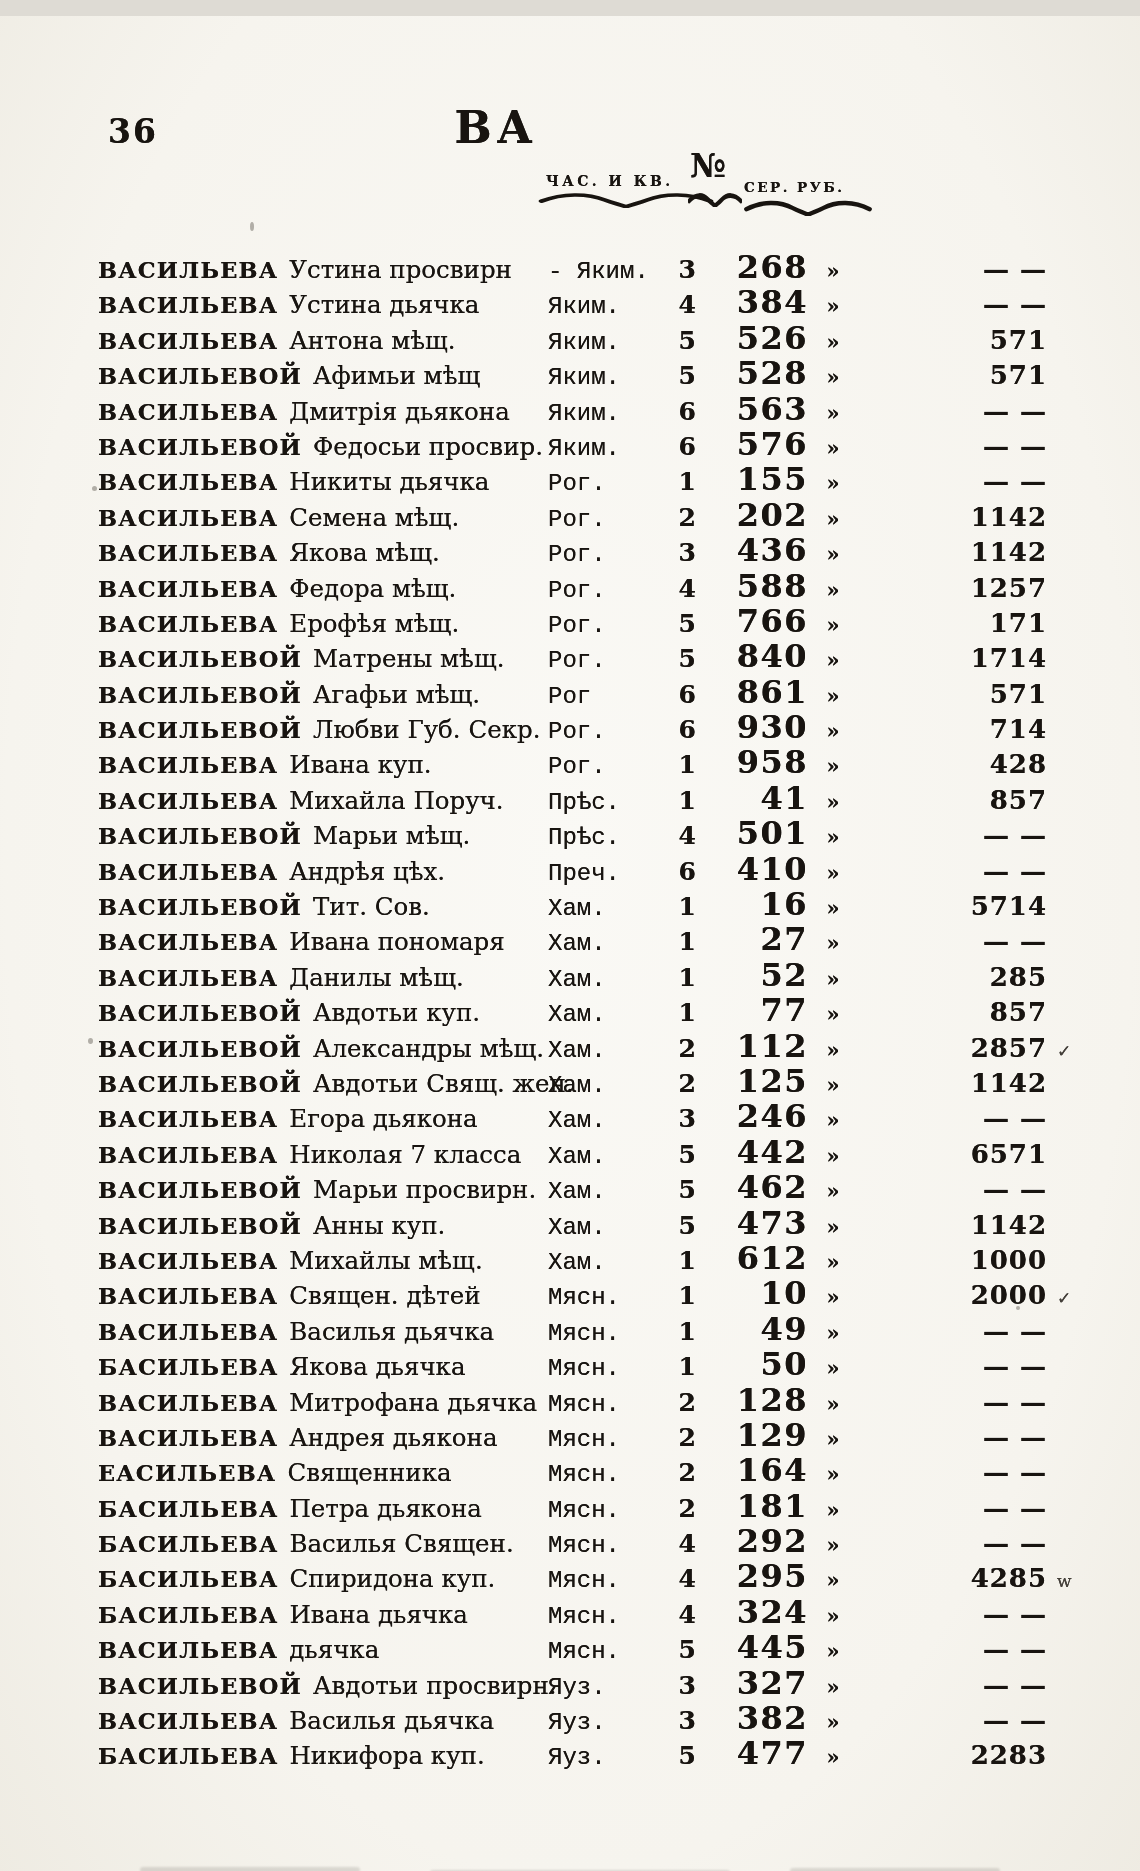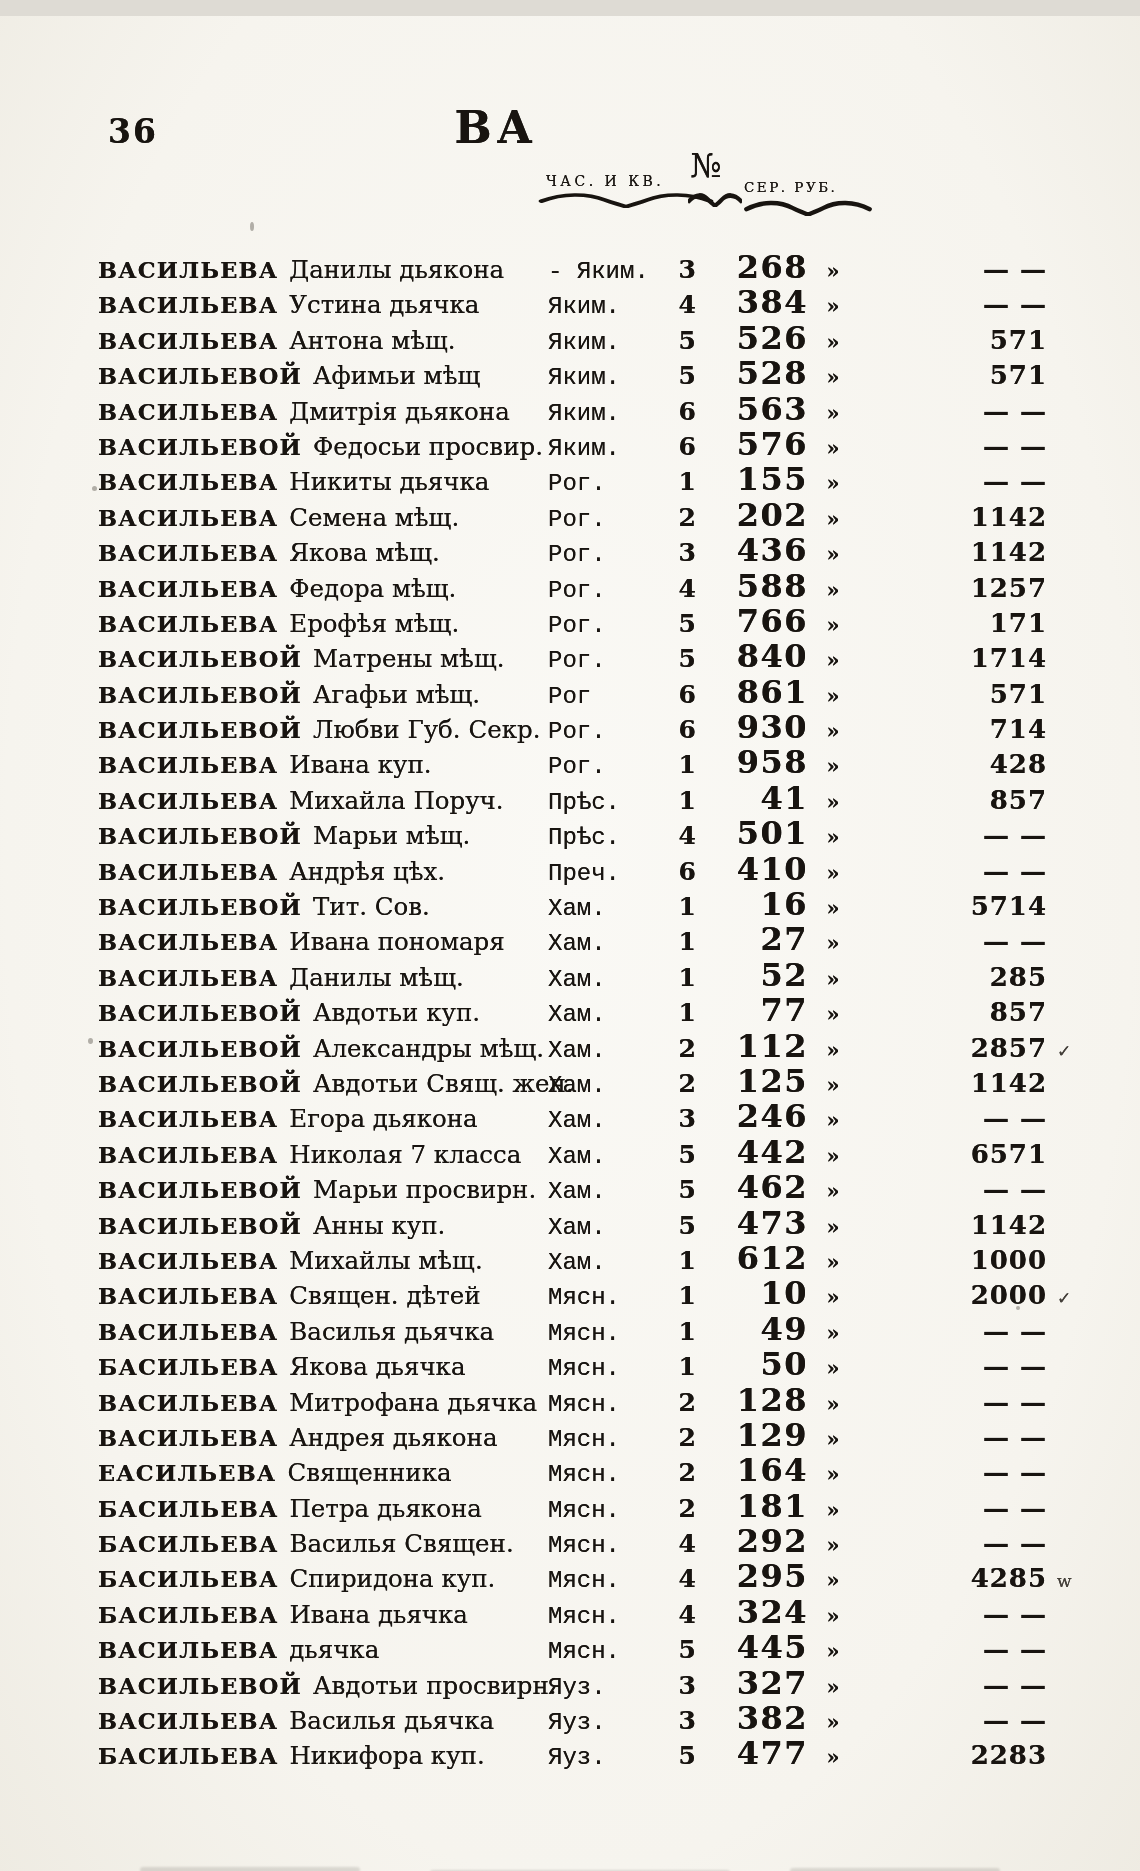--- a/index.html
+++ b/index.html
@@ -11,21 +11,21 @@
     background-image:radial-gradient(ellipse at 50% 45%, #faf9f5 0%, #f6f4ee 70%, #eeebe2 100%);
     font-family:"DejaVu Serif","Liberation Serif",serif;
     color:#181410;
     overflow:hidden;
   }
   .ink{text-shadow:0 0 0.6px rgba(24,20,16,.85);}
   
   .page-number{position:absolute;left:108px;top:96px;font-size:33px;font-weight:700;letter-spacing:2px;}
   .running-head{position:absolute;left:436px;top:86px;width:120px;text-align:center;font-size:44px;font-weight:700;letter-spacing:5px;}
   
-  .colhead{position:absolute;font-weight:400;white-space:nowrap;}
+  .colhead{position:absolute;font-weight:700;white-space:nowrap;}
   .colhead-district{left:546px;top:157px;font-size:14px;letter-spacing:3.5px;}
   .colhead-number{left:690px;top:130px;font-size:33px;letter-spacing:0;}
   .colhead-value{left:744px;top:163px;font-size:13.5px;letter-spacing:2.5px;}
   .brace{position:absolute;}
   .brace svg{display:block;}
   .brace-district{left:538px;top:176px;}
   .brace-number{left:688px;top:177px;}
   .brace-value{left:744px;top:184px;}
   
   .rows{position:absolute;left:98px;top:232px;width:985px;}
@@ -73,21 +73,21 @@
   </div>
   <div class="brace brace-value">
     <svg width="128" height="16" viewBox="0 0 100 14" preserveAspectRatio="none">
       <path d="M2 8 C 14 1, 28 1, 38 7 C 43 10, 47 11, 50 13 C 53 11, 57 10, 62 7 C 72 1, 86 1, 98 8" fill="none" stroke="#181410" stroke-width="3.8" stroke-linecap="round"></path>
     </svg>
   </div>
 
   <div class="rows ink">
 
       <div class="row">
-        <div class="cell name"><span class="surname">ВАСИЛЬЕВА</span><span class="given">Данилы дьякона</span></div>
+        <div class="cell name"><span class="surname">ВАСИЛЬЕВА</span><span class="given">Устина просвирн</span></div>
         <div class="cell district">- Яким.</div>
         <div class="cell quarter">3</div>
         <div class="cell house">268</div>
         <div class="cell ditto">»</div>
         <div class="cell value">— —</div>
         <div class="cell mark"></div>
       </div>
 
       <div class="row">
         <div class="cell name"><span class="surname">ВАСИЛЬЕВА</span><span class="given">Устина дьячка</span></div>

